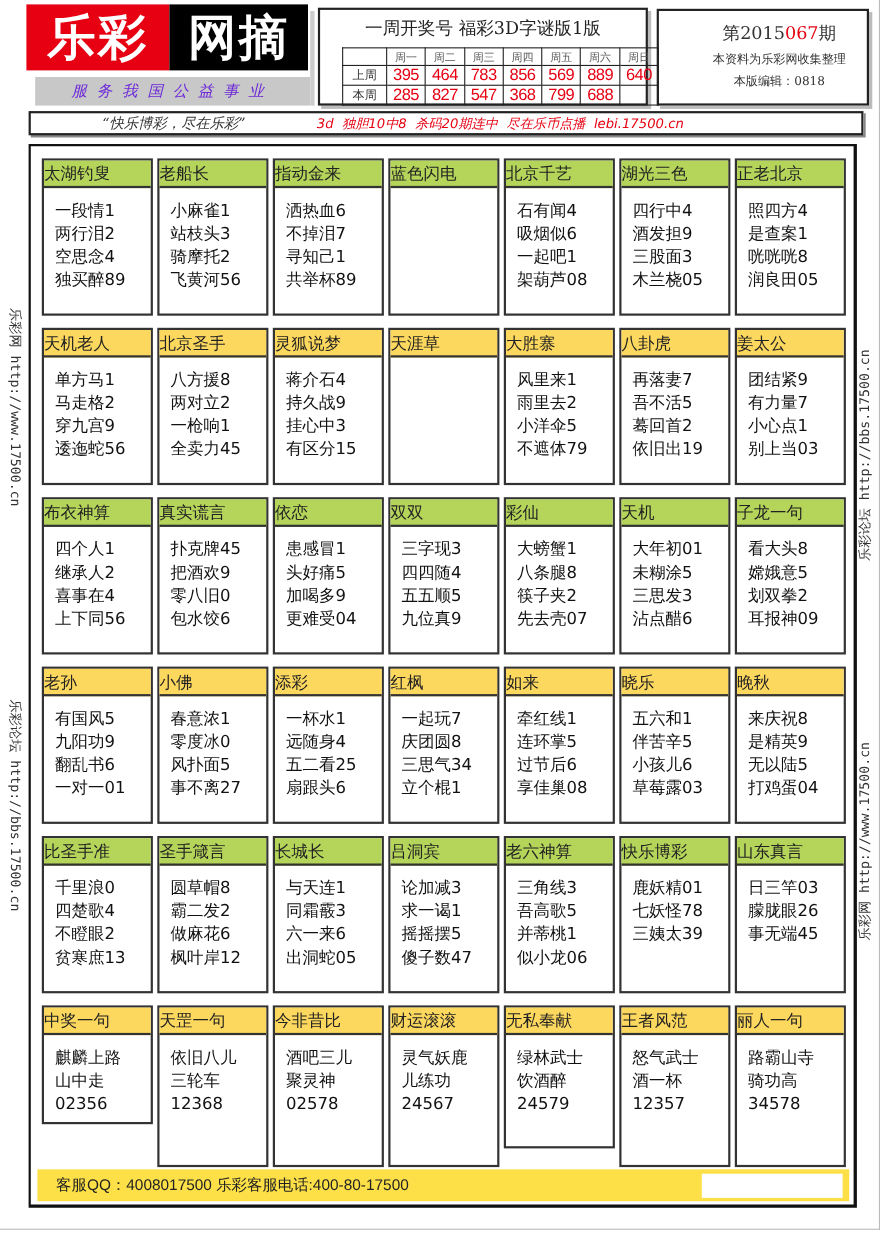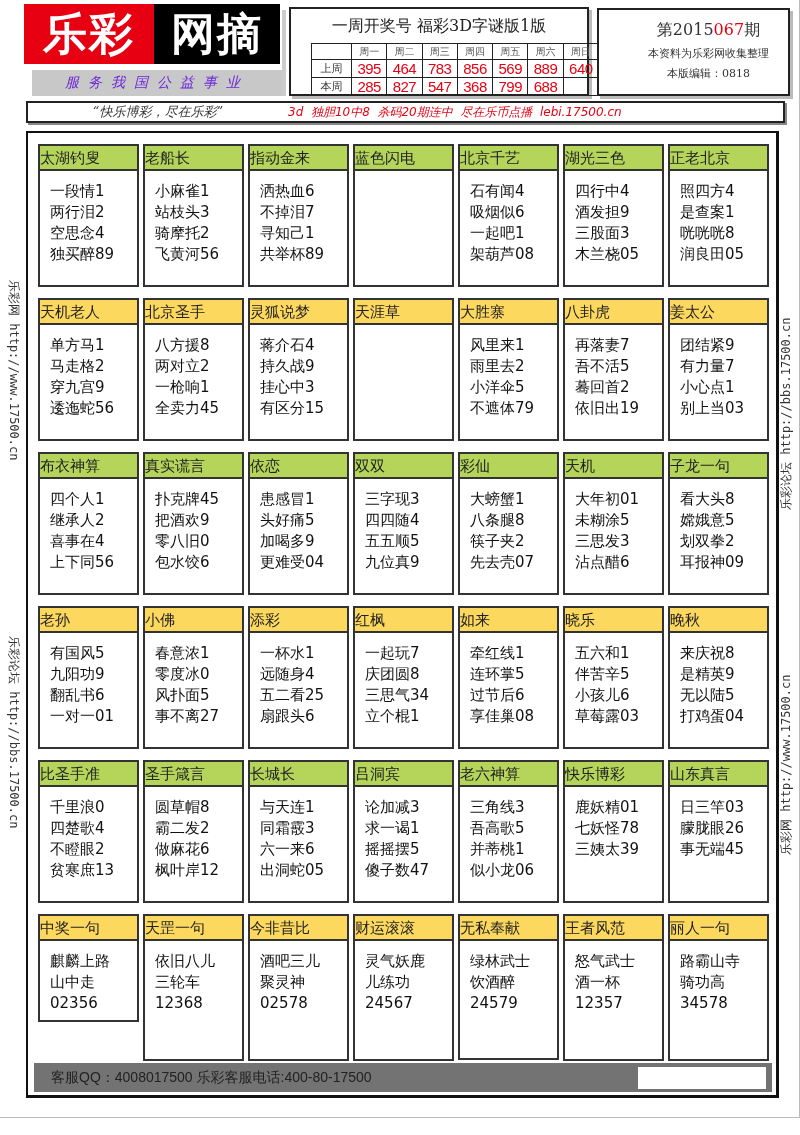--- a/index.html
+++ b/index.html
@@ -37,21 +37,21 @@
   .main-frame { position: absolute; left: 26px; top: 131px; width: 753px; height: 967px; border: 2px solid #111; border-right-width: 3px; border-bottom-width: 3px; }
   .grid { position: absolute; left: 10px; top: 11px; display: grid; grid-template-columns: repeat(7, 101px); column-gap: 4px; row-gap: 11px; }
   .card { border: 2px solid #333; height: 143px; background: #fff; }
   .card-head { height: 25px; border-bottom: 2px solid #333; font-size: 15px; text-align: left; line-height: 24px; color: #222; }
   .card-head.green { background: #b4d45a; }
   .card-head.yellow { background: #fdd85e; }
   .card-body { padding: 10px 0 0 10px; font-size: 15px; line-height: 21px; color: #111; }
   .card-body div { white-space: nowrap; }
 
   
-  .footer { position: absolute; left: 6px; top: 930px; width: 738px; height: 29px; background: #737373; display: flex; align-items: center; }
+  .footer { position: absolute; left: 6px; top: 930px; width: 738px; height: 29px; background: #fde047; display: flex; align-items: center; }
   .footer .txt { margin-left: 17px; font-size: 14px; color: #222; font-family: "Liberation Sans", sans-serif; }
   .footer .blank { position: absolute; right: 6px; top: 4px; width: 128px; height: 22px; background: #fff; }
 
   
   .side { position: absolute; font-size: 12px; color: #333; white-space: nowrap; font-family: "DejaVu Sans Mono", monospace; }
   .side.left { transform-origin: left top; transform: rotate(90deg); }
   .side.right { transform-origin: left top; transform: rotate(-90deg); }
 </style>
 </head>
 <body>
@@ -447,21 +447,21 @@
         </div>
       </div>
       <div class="card" style="height: 147px;">
         <div class="card-head yellow">财运滚滚</div>
         <div class="card-body">
           <div>灵气妖鹿</div>
           <div>儿练功</div>
           <div>24567</div>
         </div>
       </div>
-      <div class="card" style="height: 146px;">
+      <div class="card" style="height: 130px;">
         <div class="card-head yellow">无私奉献</div>
         <div class="card-body">
           <div>绿林武士</div>
           <div>饮酒醉</div>
           <div>24579</div>
         </div>
       </div>
       <div class="card" style="height: 147px;">
         <div class="card-head yellow">王者风范</div>
         <div class="card-body">

